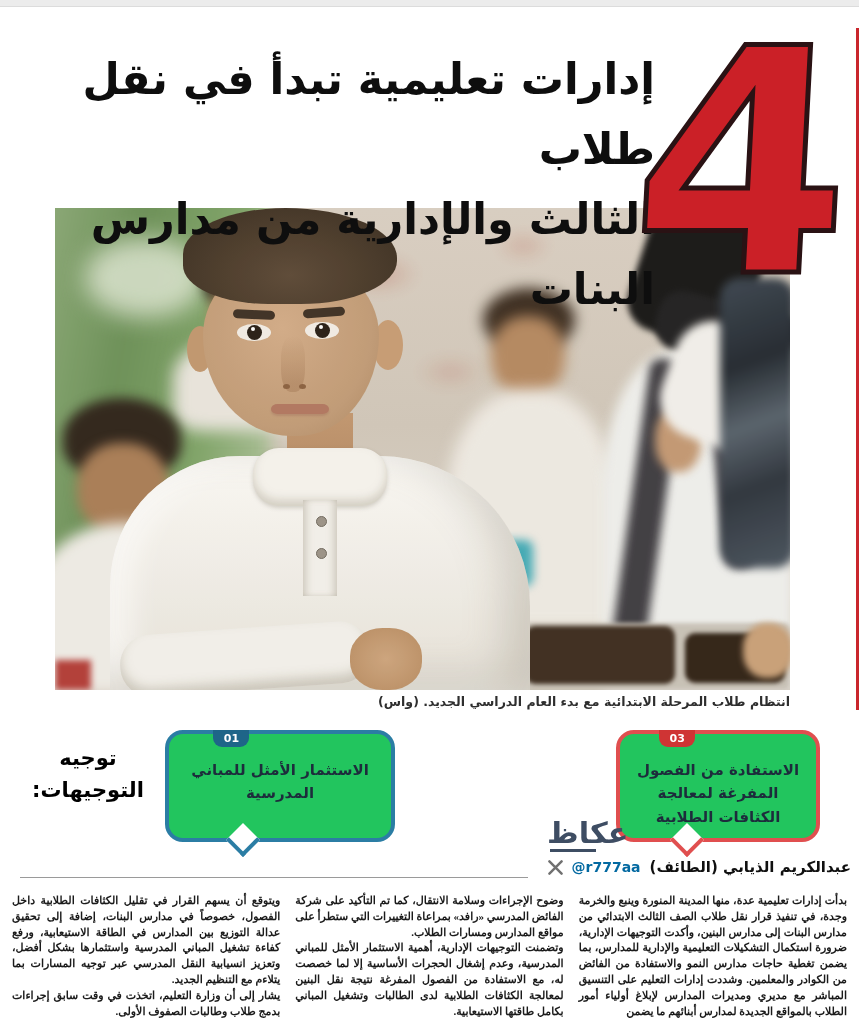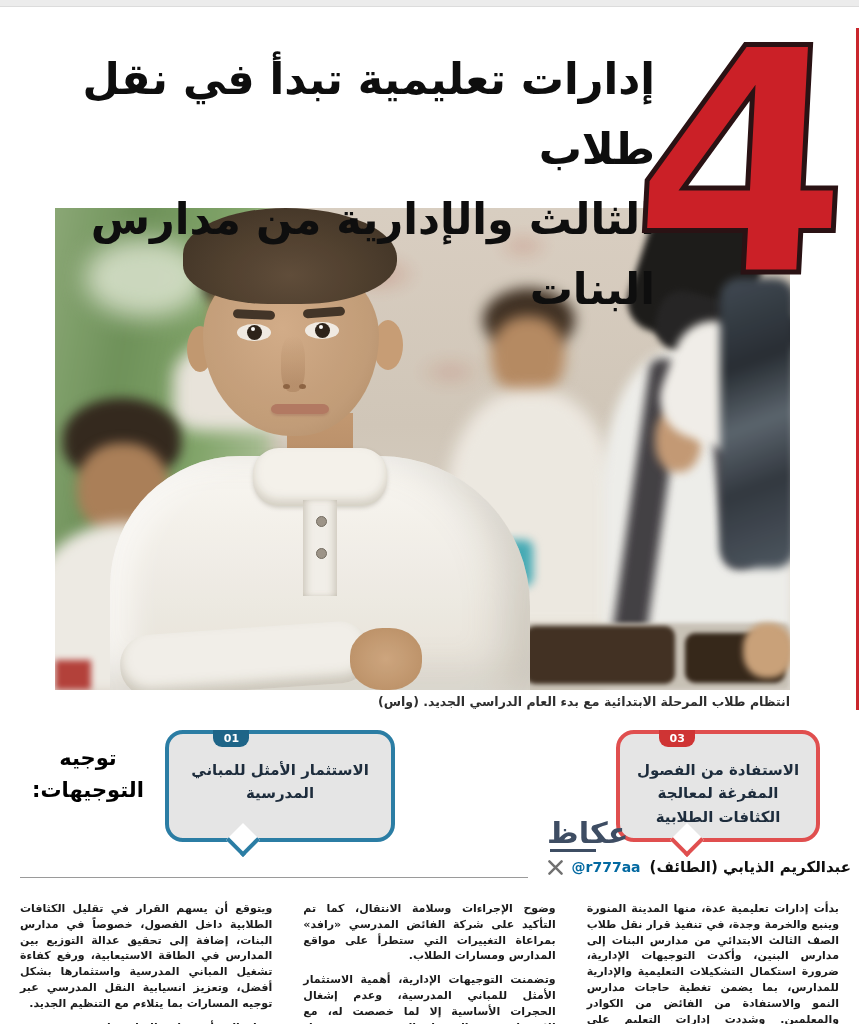--- a/index.html
+++ b/index.html
@@ -102,21 +102,21 @@
   .by-fist{left:295px;top:420px;width:72px;height:62px;background:radial-gradient(#cda47d,#b68a60);border-radius:45%;}
   .ph-tint{inset:0;background:rgba(210,190,160,.05);z-index:7;}
 
   
   .caption{left:55px;top:694px;width:735px;direction:rtl;
     font-size:12.5px;font-weight:bold;color:#2e2e2e;}
 
   
   .dir-label{left:22px;top:742px;width:132px;text-align:center;direction:rtl;
     font-size:21px;line-height:32px;font-weight:bold;color:#000;}
-  .bubble{position:absolute;top:730px;height:104px;background:#e5e5e5;border:4px solid var(--c);
+  .bubble{position:absolute;top:730px;height:104px;background:#22c55e;border:4px solid var(--c);
     border-radius:18px;z-index:3;}
   .b1{--c:#2b7da4;--cd:#1e6588;left:165px;width:222px;}
   .b2{--c:#2ba47a;--cd:#1b8560;left:398px;width:211px;}
   .b3{--c:#e04f4f;--cd:#cf3434;left:616px;width:196px;}
   .tab{position:absolute;top:-4px;left:20%;width:36px;height:17px;background:var(--cd);color:#fff;
     font-size:11px;font-weight:bold;text-align:center;line-height:17px;border-radius:0 0 9px 9px;}
   .btext{padding:25px 9px 0;text-align:center;font-weight:bold;font-size:15px;color:#1d2c3c;
     line-height:1.55;direction:rtl;}
   .tail{position:absolute;bottom:-14px;left:28%;width:20px;height:20px;background:#fff;
     border-right:4px solid var(--c);border-bottom:4px solid var(--c);transform:rotate(45deg);}
@@ -131,21 +131,21 @@
   .byline{right:8px;top:858px;display:flex;direction:rtl;align-items:center;gap:9px;}
   .author{font-size:15px;font-weight:bold;color:#101010;direction:rtl;}
   .handle{font-size:14px;font-weight:bold;color:#0369a1;direction:ltr;unicode-bidi:bidi-override;}
   .xicon{width:15px;height:15px;display:inline-block;}
   .divider{left:20px;top:877px;width:508px;height:1px;background:#9a9a9a;}
 
   
   .article{left:12px;right:12px;top:893px;display:flex;direction:rtl;gap:15px;}
   .col{flex:1;font-size:11px;font-weight:bold;line-height:15.8px;text-align:justify;
     color:#1b1b1b;direction:rtl;}
-  .col p{margin:8px;}
+  .col p{margin:0;font-family:Liberation Serif, serif;}
 </style>
 </head>
 <body>
 
 <div class="page">
 
   <div class="abs topbar"></div>
   <div class="abs edge-line"></div>
 
   <div class="abs big-number">4</div>

